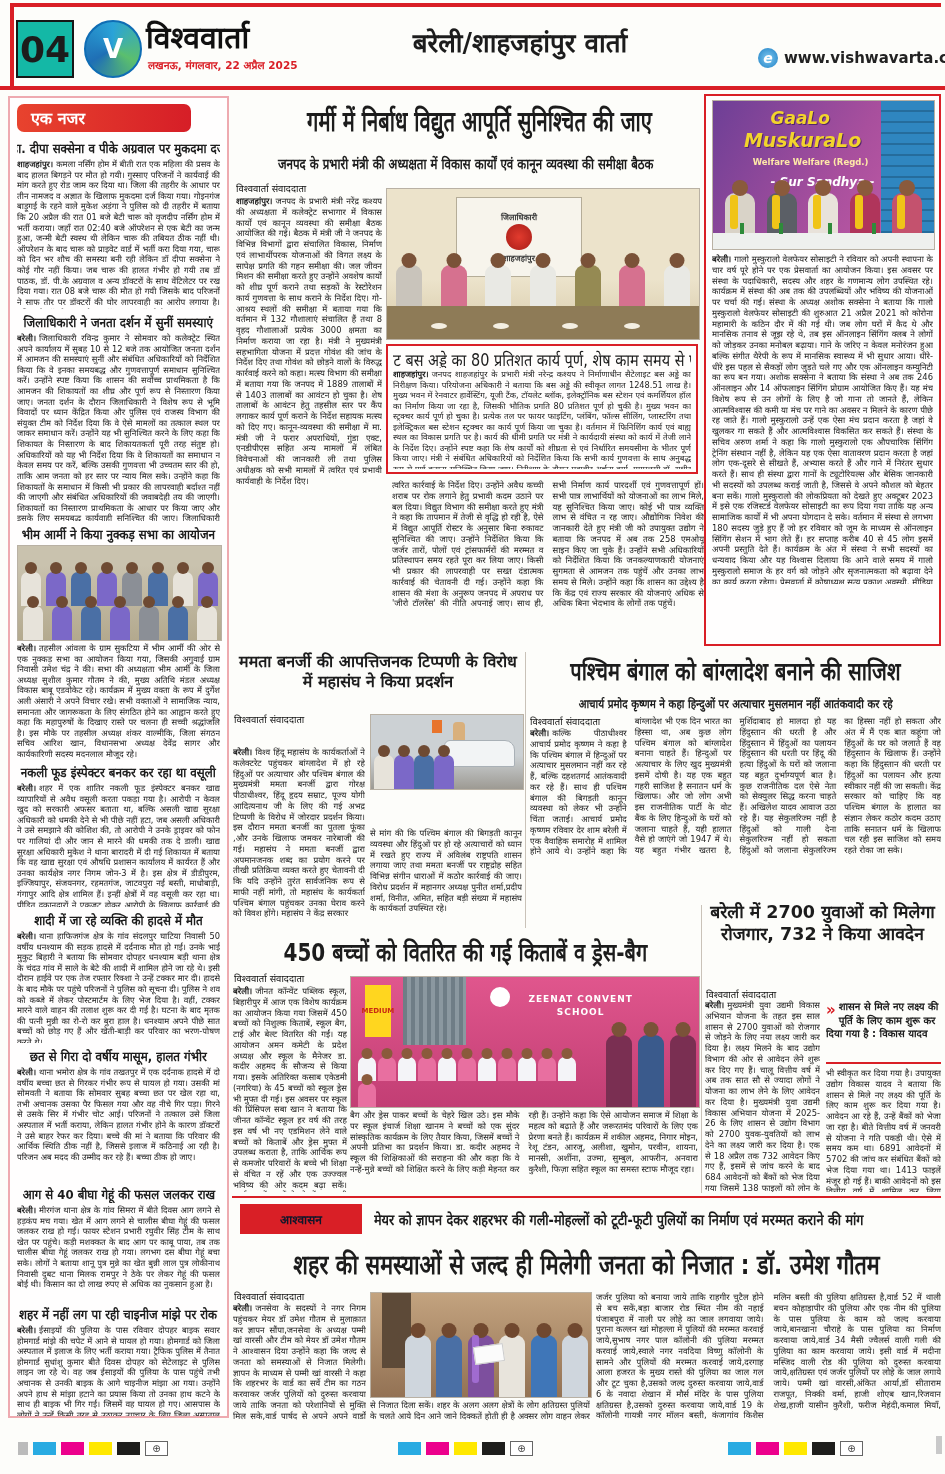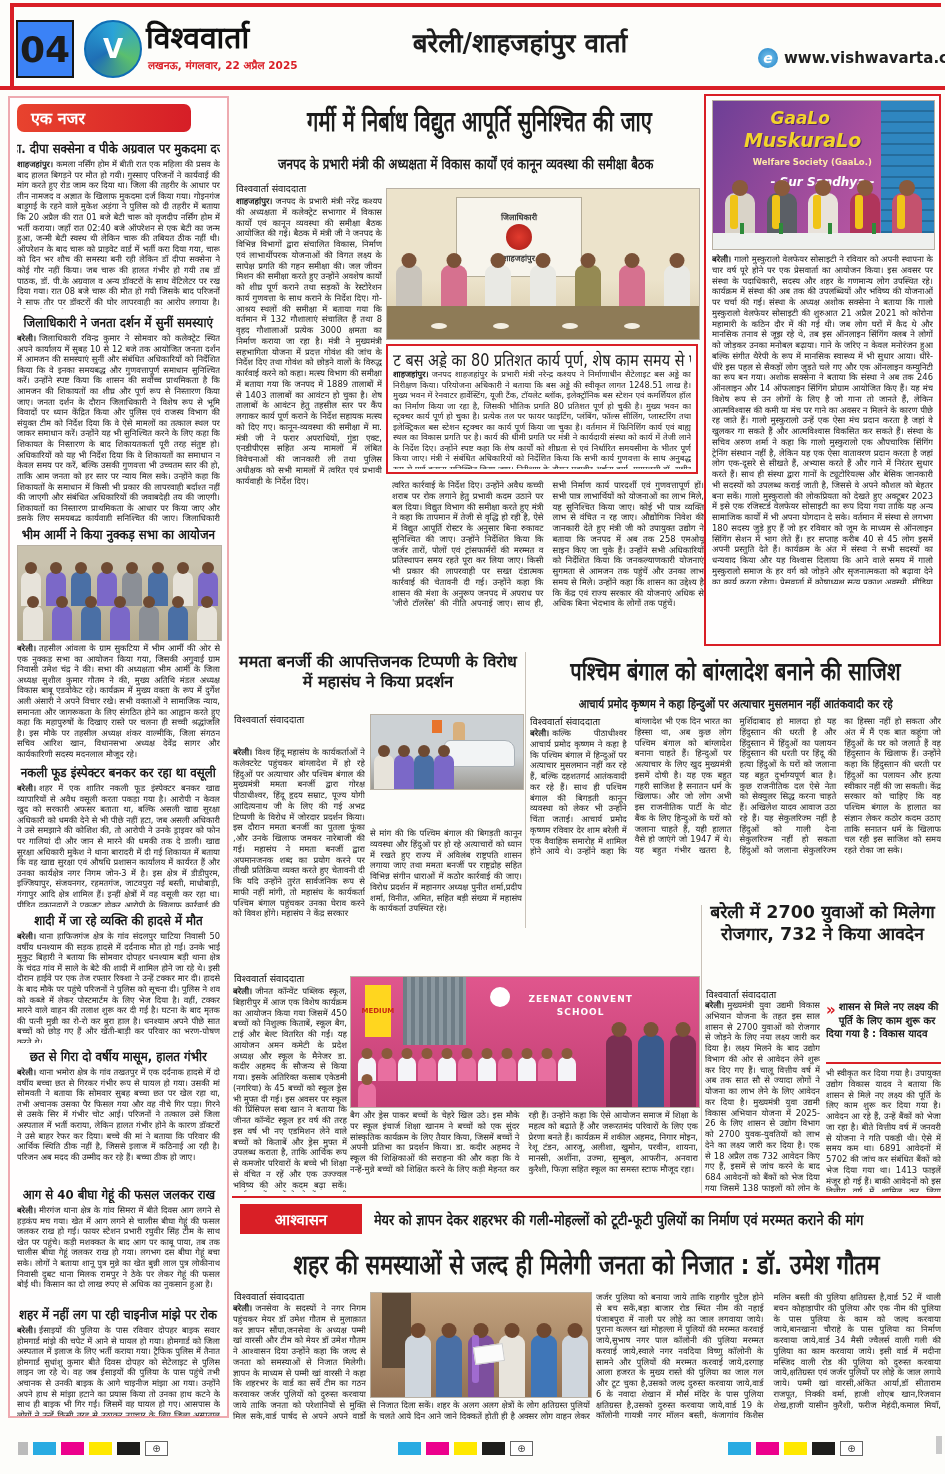--- a/index.html
+++ b/index.html
@@ -12,21 +12,21 @@
   .fitline{display:flex;justify-content:center;align-items:center;overflow:hidden;}
   .fitline>span{white-space:nowrap;transform:scaleX(var(--sx,.85));transform-origin:center;}
   .fitline.left{justify-content:flex-start;}
   .fitline.left>span{transform-origin:left center;}
   .abs{position:absolute;}
   
   .hd-topline{position:absolute;left:10px;top:3px;width:931px;height:4px;background:#d91f26;}
   .hd-leftbar{position:absolute;left:10px;top:3px;width:4px;height:83px;background:#d91f26;}
   .hd-rule{position:absolute;left:0;top:86px;width:945px;height:4px;background:#d91f26;}
   .pagenum{position:absolute;left:16px;top:20px;width:54px;height:54px;border:2.5px solid #161616;
-           display:flex;align-items:center;justify-content:center;font-size:36px;font-weight:700;background:#3b82f6;}
+           display:flex;align-items:center;justify-content:center;font-size:36px;font-weight:700;background:#14b8a6;}
   .logo{position:absolute;left:84px;top:20px;width:54px;height:54px;border-radius:50%;
         background:conic-gradient(#2aa3d8,#5bbf6d,#1f6fb5,#2aa3d8);border:2px solid #0f6db4;
         display:flex;align-items:center;justify-content:center;color:#fff;font-weight:700;font-size:26px;}
   .masthead{position:absolute;left:146px;top:16px;font-size:30px;font-weight:700;color:#101010;}
   .mast-date{position:absolute;left:148px;top:58px;font-size:10.5px;font-weight:700;color:#d91f26;}
   .section-title{position:absolute;left:340px;top:24px;width:360px;text-align:center;font-size:26px;font-weight:700;}
   .web{position:absolute;left:758px;top:48px;display:flex;align-items:center;gap:6px;}
   .eicon{width:20px;height:20px;border-radius:50%;background:radial-gradient(#7ec8f0,#1d7fc4);
          color:#fff;font-style:italic;font-weight:700;font-size:14px;display:flex;align-items:center;justify-content:center;}
   .weburl{font-size:15px;font-weight:700;color:#222;}
@@ -129,22 +129,22 @@
   .bg-h>span{--sx:.8;}
   .bg-sub{left:530px;top:692px;width:411px;height:20px;font-size:12px;font-weight:700;align-items:flex-end;}
   .bg-sub>span{--sx:.85;}
   
   .jb-h{left:704px;top:902px;width:237px;height:84px;font-size:17.5px;font-weight:700;text-align:center;line-height:1.25;overflow:hidden;position:absolute;}
   .quote{position:absolute;left:826px;top:1000px;width:115px;height:62px;border-bottom:2.5px solid #d91f26;
          font-size:10px;font-weight:700;line-height:1.35;overflow:hidden;}
   .quote .qmark{color:#d91f26;font-size:15px;font-weight:700;float:left;margin-right:3px;}
   
   .as-line{position:absolute;left:232px;top:1196px;width:709px;height:2px;background:#d91f26;}
-  .as-label{position:absolute;left:240px;top:1204px;width:122px;height:30px;background:#d91f26;color:#ffffff;
-            font-size:15px;font-weight:700;display:flex;align-items:center;justify-content:center;}
+  .as-label{position:absolute;left:240px;top:1204px;width:122px;height:30px;background:#d91f26;color:#0f172a;
+            font-size:12px;font-weight:700;display:flex;align-items:center;justify-content:center;}
   .as-kick{left:374px;top:1204px;width:560px;height:30px;font-size:15px;font-weight:700;position:absolute;}
   .as-kick>span{--sx:.85;}
   .as-h{left:232px;top:1240px;width:709px;height:46px;font-size:27px;font-weight:700;}
   .as-h>span{--sx:.8;}
   
   .marks{position:absolute;top:1441px;display:flex;gap:5px;align-items:center;}
   .sq{width:23px;height:13px;display:inline-block;}
   .c{background:#29abe2}.m{background:#ec008c}.ye{background:#ffe800}.k{background:#1d1d1b}
   .gray{width:10px;height:13px;background:#bbb;display:inline-block;}
   .reg{width:21px;height:13px;border:1px solid #666;display:inline-flex;align-items:center;justify-content:center;
@@ -294,21 +294,21 @@
 
   <div class="abs body cols2" style="left:392px;top:480px;width:312px;height:166px;">
     <span>त्वरित कार्रवाई के निर्देश दिए। उन्होंने अवैध कच्ची शराब पर रोक लगाने हेतु प्रभावी कदम उठाने पर बल दिया। विद्युत विभाग की समीक्षा करते हुए मंत्री ने कहा कि तापमान में तेजी से वृद्धि हो रही है, ऐसे में विद्युत आपूर्ति रोस्टर के अनुसार बिना रुकावट सुनिश्चित की जाए। उन्होंने निर्देशित किया कि जर्जर तारों, पोलों एवं ट्रांसफार्मरों की मरम्मत व प्रतिस्थापन समय रहते पूरा कर लिया जाए। किसी भी प्रकार की लापरवाही पर सख्त दंडात्मक कार्रवाई की चेतावनी दी गई। उन्होंने कहा कि शासन की मंशा के अनुरूप जनपद में अपराध पर 'जीरो टॉलरेंस' की नीति अपनाई जाए। साथ ही, सभी निर्माण कार्य पारदर्शी एवं गुणवत्तापूर्ण हों। सभी पात्र लाभार्थियों को योजनाओं का लाभ मिले, यह सुनिश्चित किया जाए। कोई भी पात्र व्यक्ति लाभ से वंचित न रह जाए। औद्योगिक निवेश की जानकारी देते हुए मंत्री जी को उपायुक्त उद्योग ने बताया कि जनपद में अब तक 258 एमओयू साइन किए जा चुके हैं। उन्होंने सभी अधिकारियों को निर्देशित किया कि जनकल्याणकारी योजनाएं सुगमता से आमजन तक पहुंचें और उनका लाभ समय से मिले। उन्होंने कहा कि शासन का उद्देश्य है कि केंद्र एवं राज्य सरकार की योजनाएं अधिक से अधिक बिना भेदभाव के लोगों तक पहुंचें।</span>
   </div>
 
   <div class="wfbox">
     <div class="photo-flow ph-welfare" style="width:100%;height:148px;">
       <div class="wf-wall"></div>
       <div class="wf-t1">GaaLo</div>
       <div class="wf-t2">MuskuraLo</div>
-      <div class="wf-t3">Welfare Society (GaaLo.)</div>
+      <div class="wf-t3">Welfare Welfare (Regd.)</div>
       <div class="wf-t4">- Sur Sandhya -</div>
       <div class="wf-people">
         <span class="wfig v5"></span>
           <span class="wfig v2"></span>
           <span class="wfig"></span>
           <span class="wfig v3"></span>
           <span class="wfig v4"></span>
       </div>
       <div class="wf-table"></div>
       <span class="bottle" style="left:12%"></span>
@@ -345,20 +345,23 @@
       <span>पश्चिम बंगाल को बांग्लादेश बनाने की साजिश</span>
     </div>
   <div class="abs fitline bg-sub">
       <span>आचार्य प्रमोद कृष्णम ने कहा हिन्दुओं पर अत्याचार मुसलमान नहीं आतंकवादी कर रहे</span>
     </div>
   <div class="abs body cols4" style="left:530px;top:716px;width:411px;height:212px;">
     <span class="byline" style="display:block;">विश्ववार्ता संवाददाता</span>
     <b class="dl">बरेली।</b><span>कल्कि पीठाधीश्वर आचार्य प्रमोद कृष्णम ने कहा है कि पश्चिम बंगाल में हिन्दुओं पर अत्याचार मुसलमान नहीं कर रहे हैं, बल्कि दहशतगर्द आतंकवादी कर रहे हैं। साथ ही पश्चिम बंगाल की बिगड़ती कानून व्यवस्था को लेकर भी उन्होंने चिंता जताई। आचार्य प्रमोद कृष्णम रविवार देर शाम बरेली में एक वैवाहिक समारोह में शामिल होने आये थे। उन्होंने कहा कि बांग्लादेश भी एक दिन भारत का हिस्सा था, अब कुछ लोग पश्चिम बंगाल को बांग्लादेश बनाना चाहते हैं। हिन्दुओं पर अत्याचार के लिए खुद मुख्यमंत्री इसमें दोषी है। यह एक बहुत गहरी साजिश है सनातन धर्म के खिलाफ। और जो लोग अभी इस राजनीतिक पार्टी के वोट बैंक के लिए हिन्दुओं के घरों को जलाना चाहते हैं, यही हालात वैसे हो जाएंगे जो 1947 में थे। यह बहुत गंभीर खतरा है, मुर्शिदाबाद हो मालदा हो यह हिंदुस्तान की धरती है और हिंदुस्तान में हिंदुओं का पलायन हिंदुस्तान की धरती पर हिंदू की हत्या हिंदुओं के घरों को जलाना यह बहुत दुर्भाग्यपूर्ण बात है। कुछ राजनीतिक दल ऐसे नेता को सेक्युलर सिद्ध करना चाहते हैं। अखिलेश यादव आवाज उठा रहे हैं। यह सेकुलरिज्म नहीं है हिंदुओं को गाली देना सेकुलरिज्म नहीं हो सकता हिंदुओं को जलाना सेकुलरिज्म का हिस्सा नहीं हो सकता और अंत में मैं एक बात कहूंगा जो हिंदुओं के घर को जलाते हैं वह हिंदुस्तान के खिलाफ हैं। उन्होंने कहा कि हिंदुस्तान की धरती पर हिंदुओं का पलायन और हत्या स्वीकार नहीं की जा सकती। केंद्र सरकार को चाहिए कि वह पश्चिम बंगाल के हालात का संज्ञान लेकर कठोर कदम उठाए ताकि सनातन धर्म के खिलाफ चल रही इस साजिश को समय रहते रोका जा सके।</span>
   </div>
 
+  <div class="abs fitline" style="left:232px;top:932px;width:466px;height:38px;font-size:25px;font-weight:700;">
+    <span style="--sx:.8">450 बच्चों को वितरित की गई किताबें व ड्रेस-बैग</span>
+  </div>
   <div class="abs byline" style="left:234px;top:972px;">विश्ववार्ता संवाददाता</div>
   <div class="abs body" style="left:233px;top:986px;width:114px;height:206px;">
     <b class="dl">बरेली।</b><span>जीनत कॉन्वेंट पब्लिक स्कूल, बिहारीपुर में आज एक विशेष कार्यक्रम का आयोजन किया गया जिसमें 450 बच्चों को निशुल्क किताबें, स्कूल बैग, टाई और बेल्ट वितरित की गईं। यह आयोजन अमन कमेटी के प्रदेश अध्यक्ष और स्कूल के मैनेजर डा. कदीर अहमद के सौजन्य से किया गया। इसके अतिरिक्त कसाब एकेडमी (नगरिया) के 45 बच्चों को स्कूल ड्रेस भी मुफ्त दी गई। इस अवसर पर स्कूल की प्रिंसिपल सबा खान ने बताया कि जीनत कॉन्वेंट स्कूल हर वर्ष की तरह इस वर्ष भी नए एडमिशन लेने वाले बच्चों को किताबें और ड्रेस मुफ्त में उपलब्ध कराता है, ताकि आर्थिक रूप से कमजोर परिवारों के बच्चे भी शिक्षा से वंचित न रहें और एक उज्ज्वल भविष्य की ओर कदम बढ़ा सकें। कार्यक्रम में बच्चों के चेहरों पर खुशी साफ दिखाई दे रही थी। किताबें,</span>
   </div>
   <div class="photo ph-school" style="left:350px;top:976px;width:348px;height:130px;">
     <div class="sc-grill"></div>
     <div class="sc-sign">MEDIUM</div>
     <div class="sc-logo"></div>
     <div class="sc-banner-text">ZEENAT CONVENT SCHOOL</div>
     <div class="kids">

